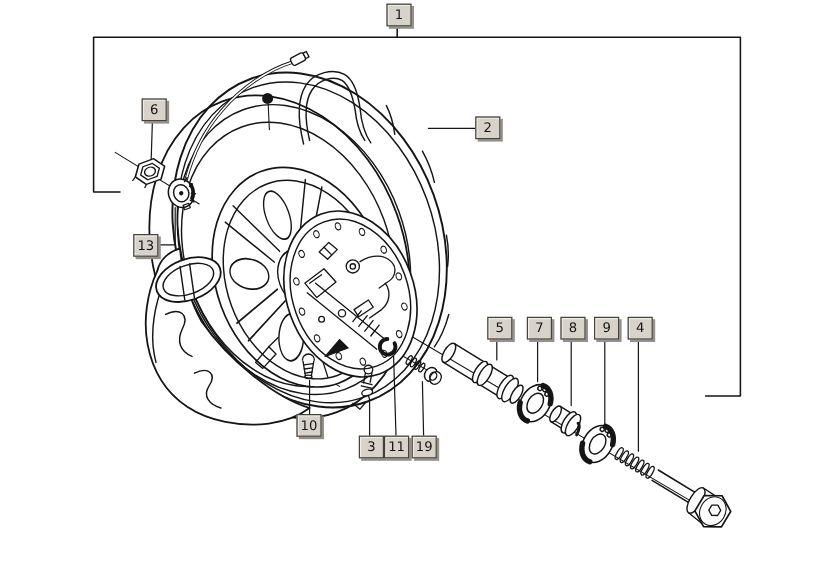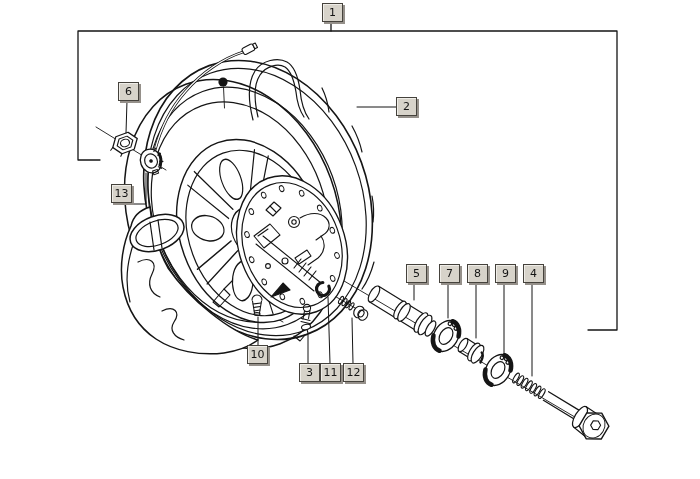--- a/index.html
+++ b/index.html
@@ -292,16 +292,16 @@
 <div class="callout" style="left:396px;top:97px"><span>2</span></div>
 <div class="callout" style="left:299px;top:363px"><span>3</span></div>
 <div class="callout" style="left:523px;top:264px"><span>4</span></div>
 <div class="callout" style="left:406px;top:264px"><span>5</span></div>
 <div class="callout" style="left:118px;top:82px"><span>6</span></div>
 <div class="callout" style="left:439px;top:264px"><span>7</span></div>
 <div class="callout" style="left:467px;top:264px"><span>8</span></div>
 <div class="callout" style="left:495px;top:264px"><span>9</span></div>
 <div class="callout" style="left:247px;top:345px"><span>10</span></div>
 <div class="callout" style="left:320px;top:363px"><span>11</span></div>
-<div class="callout" style="left:343px;top:363px"><span>12</span></div>
-<div class="callout" style="left:111px;top:184px"><span>13</span></div>
+<div class="callout" style="left:343px;top:363px"><span>19</span></div>
+<div class="callout" style="left:111px;top:195px"><span>13</span></div>
 
 </div>
 
 </body></html>

